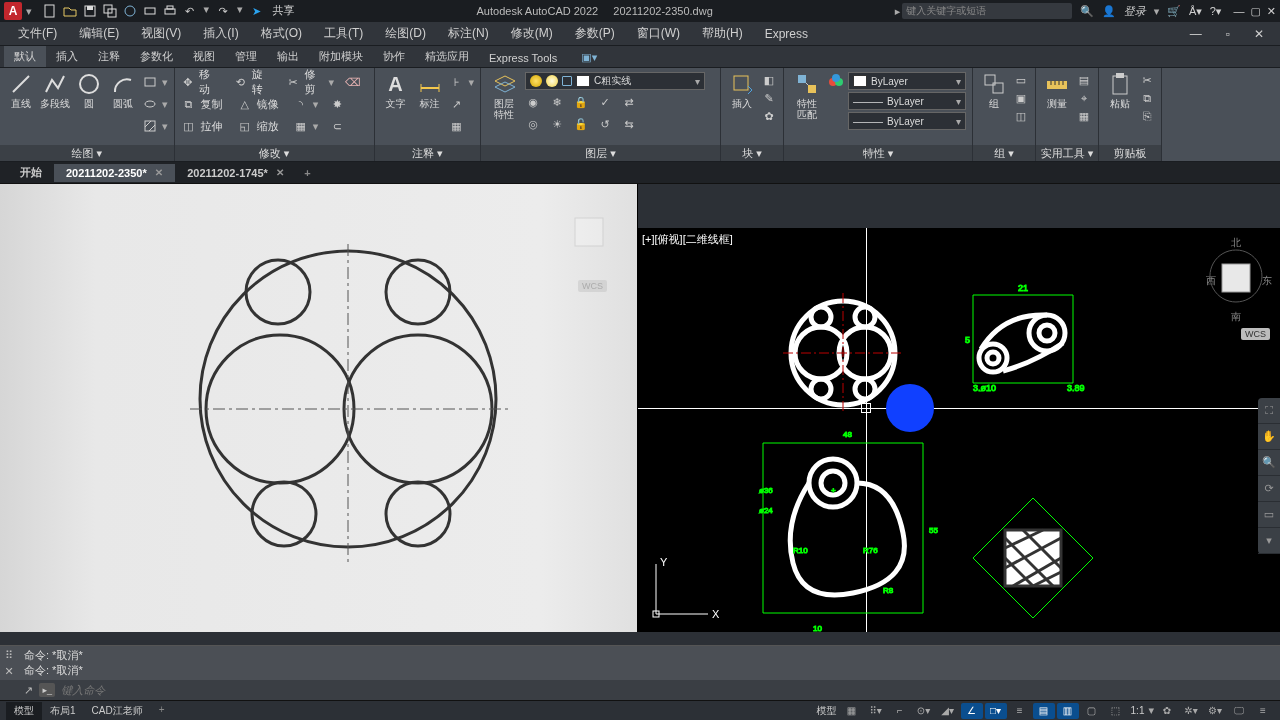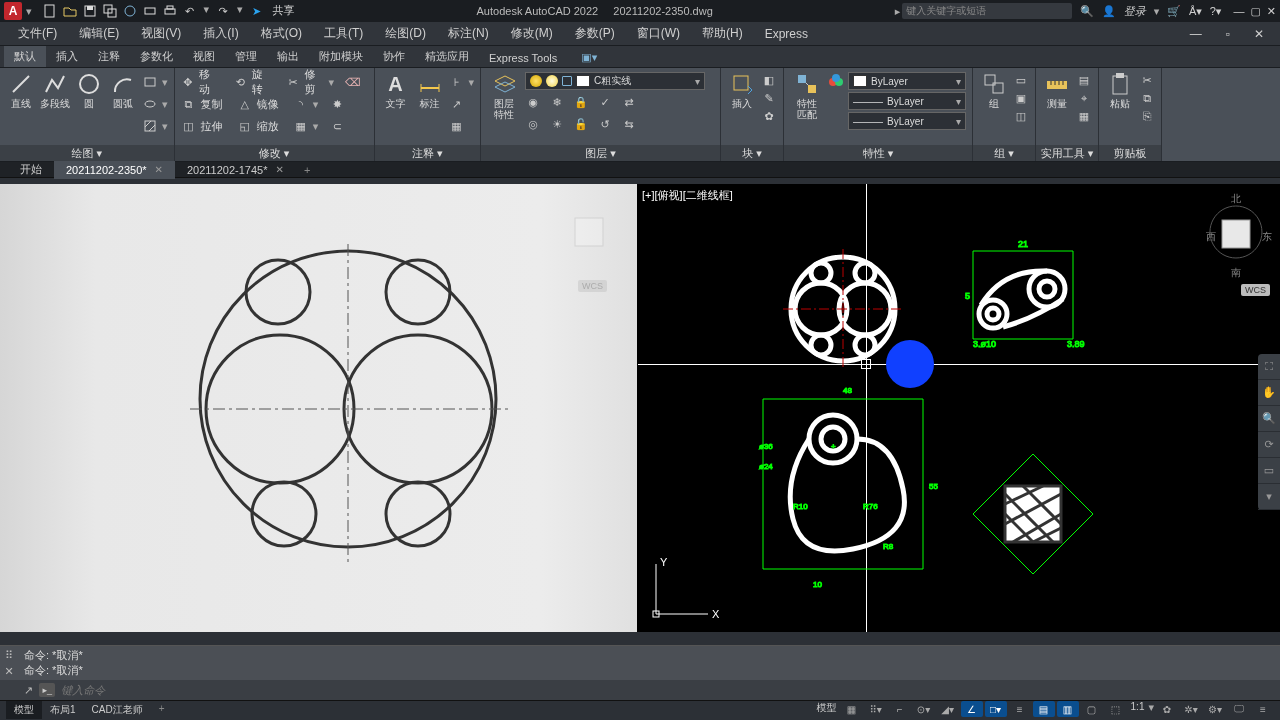--- a/index.html
+++ b/index.html
@@ -44,31 +44,31 @@
 .combo { height: 18px; background: #2c3036; border: 1px solid #666; display: flex; align-items: center; padding: 0 4px; gap: 4px; font-size: 10px; color: #ddd;}
 .combo .carv { margin-left: auto; color: #aaa; }
 .yellow-bulb { width: 12px; height: 12px; background: radial-gradient(#ffe066,#d4a600); border-radius: 50%; }
 .sun { width: 12px; height: 12px; background: radial-gradient(#fffbe0,#f5d442); border-radius: 50%; }
 .lock-i { width: 10px; height: 10px; border: 1px solid #7fb3d5; border-radius: 1px; }
 .swatch { width: 14px; height: 12px; background: #fff; border: 1px solid #333; }
 
 svg { display: block; }
 
 
-.filetabs { height: 16px; background: #1f2226; display: flex; align-items: center; padding-left: 8px; border-bottom: 1px solid #111; }
+.filetabs { height: 22px; background: #1f2226; display: flex; align-items: center; padding-left: 8px; border-bottom: 1px solid #111; font-weight: bold; }
 .filetabs .ft { padding: 3px 12px; font-size: 11px; color: #ccc; display:flex; align-items:center; gap:4px;}
 .filetabs .ft.active { background: #4a5058; color: #fff; }
 .filetabs .ft .x { color: #999; font-size: 10px; margin-left:4px;}
 .filetabs .plus { color: #888; padding: 0 8px; }
 
 
 .workarea { position: absolute; top: 184px; left: 0; right: 0; bottom: 88px; display: flex; }
 .viewport { position: relative; background: #eaeaea; }
 .viewport.left { width: 638px; border-right: 1px solid #000; }
-.viewport.right { flex: 1; background: #000; }
+.viewport.right { flex: 1; background: #000; margin-top: 44px; }
 
 .crosshair-h, .crosshair-v { position: absolute; background: #fff; }
 .crosshair-h { height: 1px; left: 0; right: 0; top: 180px; }
 .crosshair-v { width: 1px; top: 0; bottom: 0; left: 228px; }
 .pickbox { position:absolute; width:10px; height:10px; border:1px solid #fff; left: 223px; top: 175px;}
 .bluedot { position:absolute; width:48px; height:48px; background:#1040ff; border-radius:50%; left: 248px; top: 156px;}
 
 .viewcube { position:absolute; right:8px; top:8px; width:72px; height:86px; }
 .wcs-tag { position:absolute; right:10px; top:100px; background:#bcbcbc; color:#333; font-size:9px; padding:1px 4px; border-radius:2px; }
 .nav-bar-right { position:absolute; right:0; top:170px; width:22px; background:#3b4046; border-radius:4px 0 0 4px; }
@@ -80,21 +80,21 @@
 
 .cmdarea { position: absolute; left: 0; right: 0; bottom: 20px; background: #3a3e44; border-top: 1px solid #555; }
 .cmd-hist { height: 34px; background: #4b4f55; padding: 2px 24px; font-size: 11px; color: #ddd; line-height: 15px; position: relative;}
 .cmd-hist .left-i { position:absolute; left:2px; top:2px; display:flex; flex-direction:column; gap:2px;}
 .cmd-hist .left-i div{ width:14px; height:14px; display:flex; align-items:center; justify-content:center; color:#bbb;}
 .cmd-input { height: 20px; background: #3a3e44; display: flex; align-items: center; padding-left: 24px; gap: 6px;}
 .cmd-input .prompt-ico{ width:16px; height:14px; background:#555; border-radius:2px; display:flex; align-items:center; justify-content:center; font-size:9px; color:#ccc;}
 .cmd-input input { flex:1; background:transparent; border:none; color:#888; font-size:11px; font-style:italic; outline:none;}
 
 
-.statusbar { position: absolute; left:0; right:0; bottom:0; height:20px; background:#2c3036; display:flex; align-items:flex-start; padding:0 6px; gap:2px; border-top:1px solid #111;}
+.statusbar { position: absolute; left:0; right:0; bottom:0; height:20px; background:#2c3036; display:flex; align-items:center; padding:0 6px; gap:2px; border-top:1px solid #111;}
 .statusbar .layout-tabs { display:flex; gap:0;}
 .statusbar .layout-tabs span { padding:2px 8px; font-size:10px; color:#ccc;}
 .statusbar .layout-tabs span.active { background:#1a1d21;}
 .statusbar .layout-tabs .plus{ color:#888;}
 .statusbar .fill{ flex:1;}
 .statusbar .st-btn { width:22px; height:16px; display:flex; align-items:center; justify-content:center; color:#aaa; border-radius:2px; font-size:10px;}
 .statusbar .st-btn.active { background:#0a4e8f; color:#fff;}
 .statusbar .st-txt { font-size:10px; color:#ccc; padding:0 2px;}
 
 

